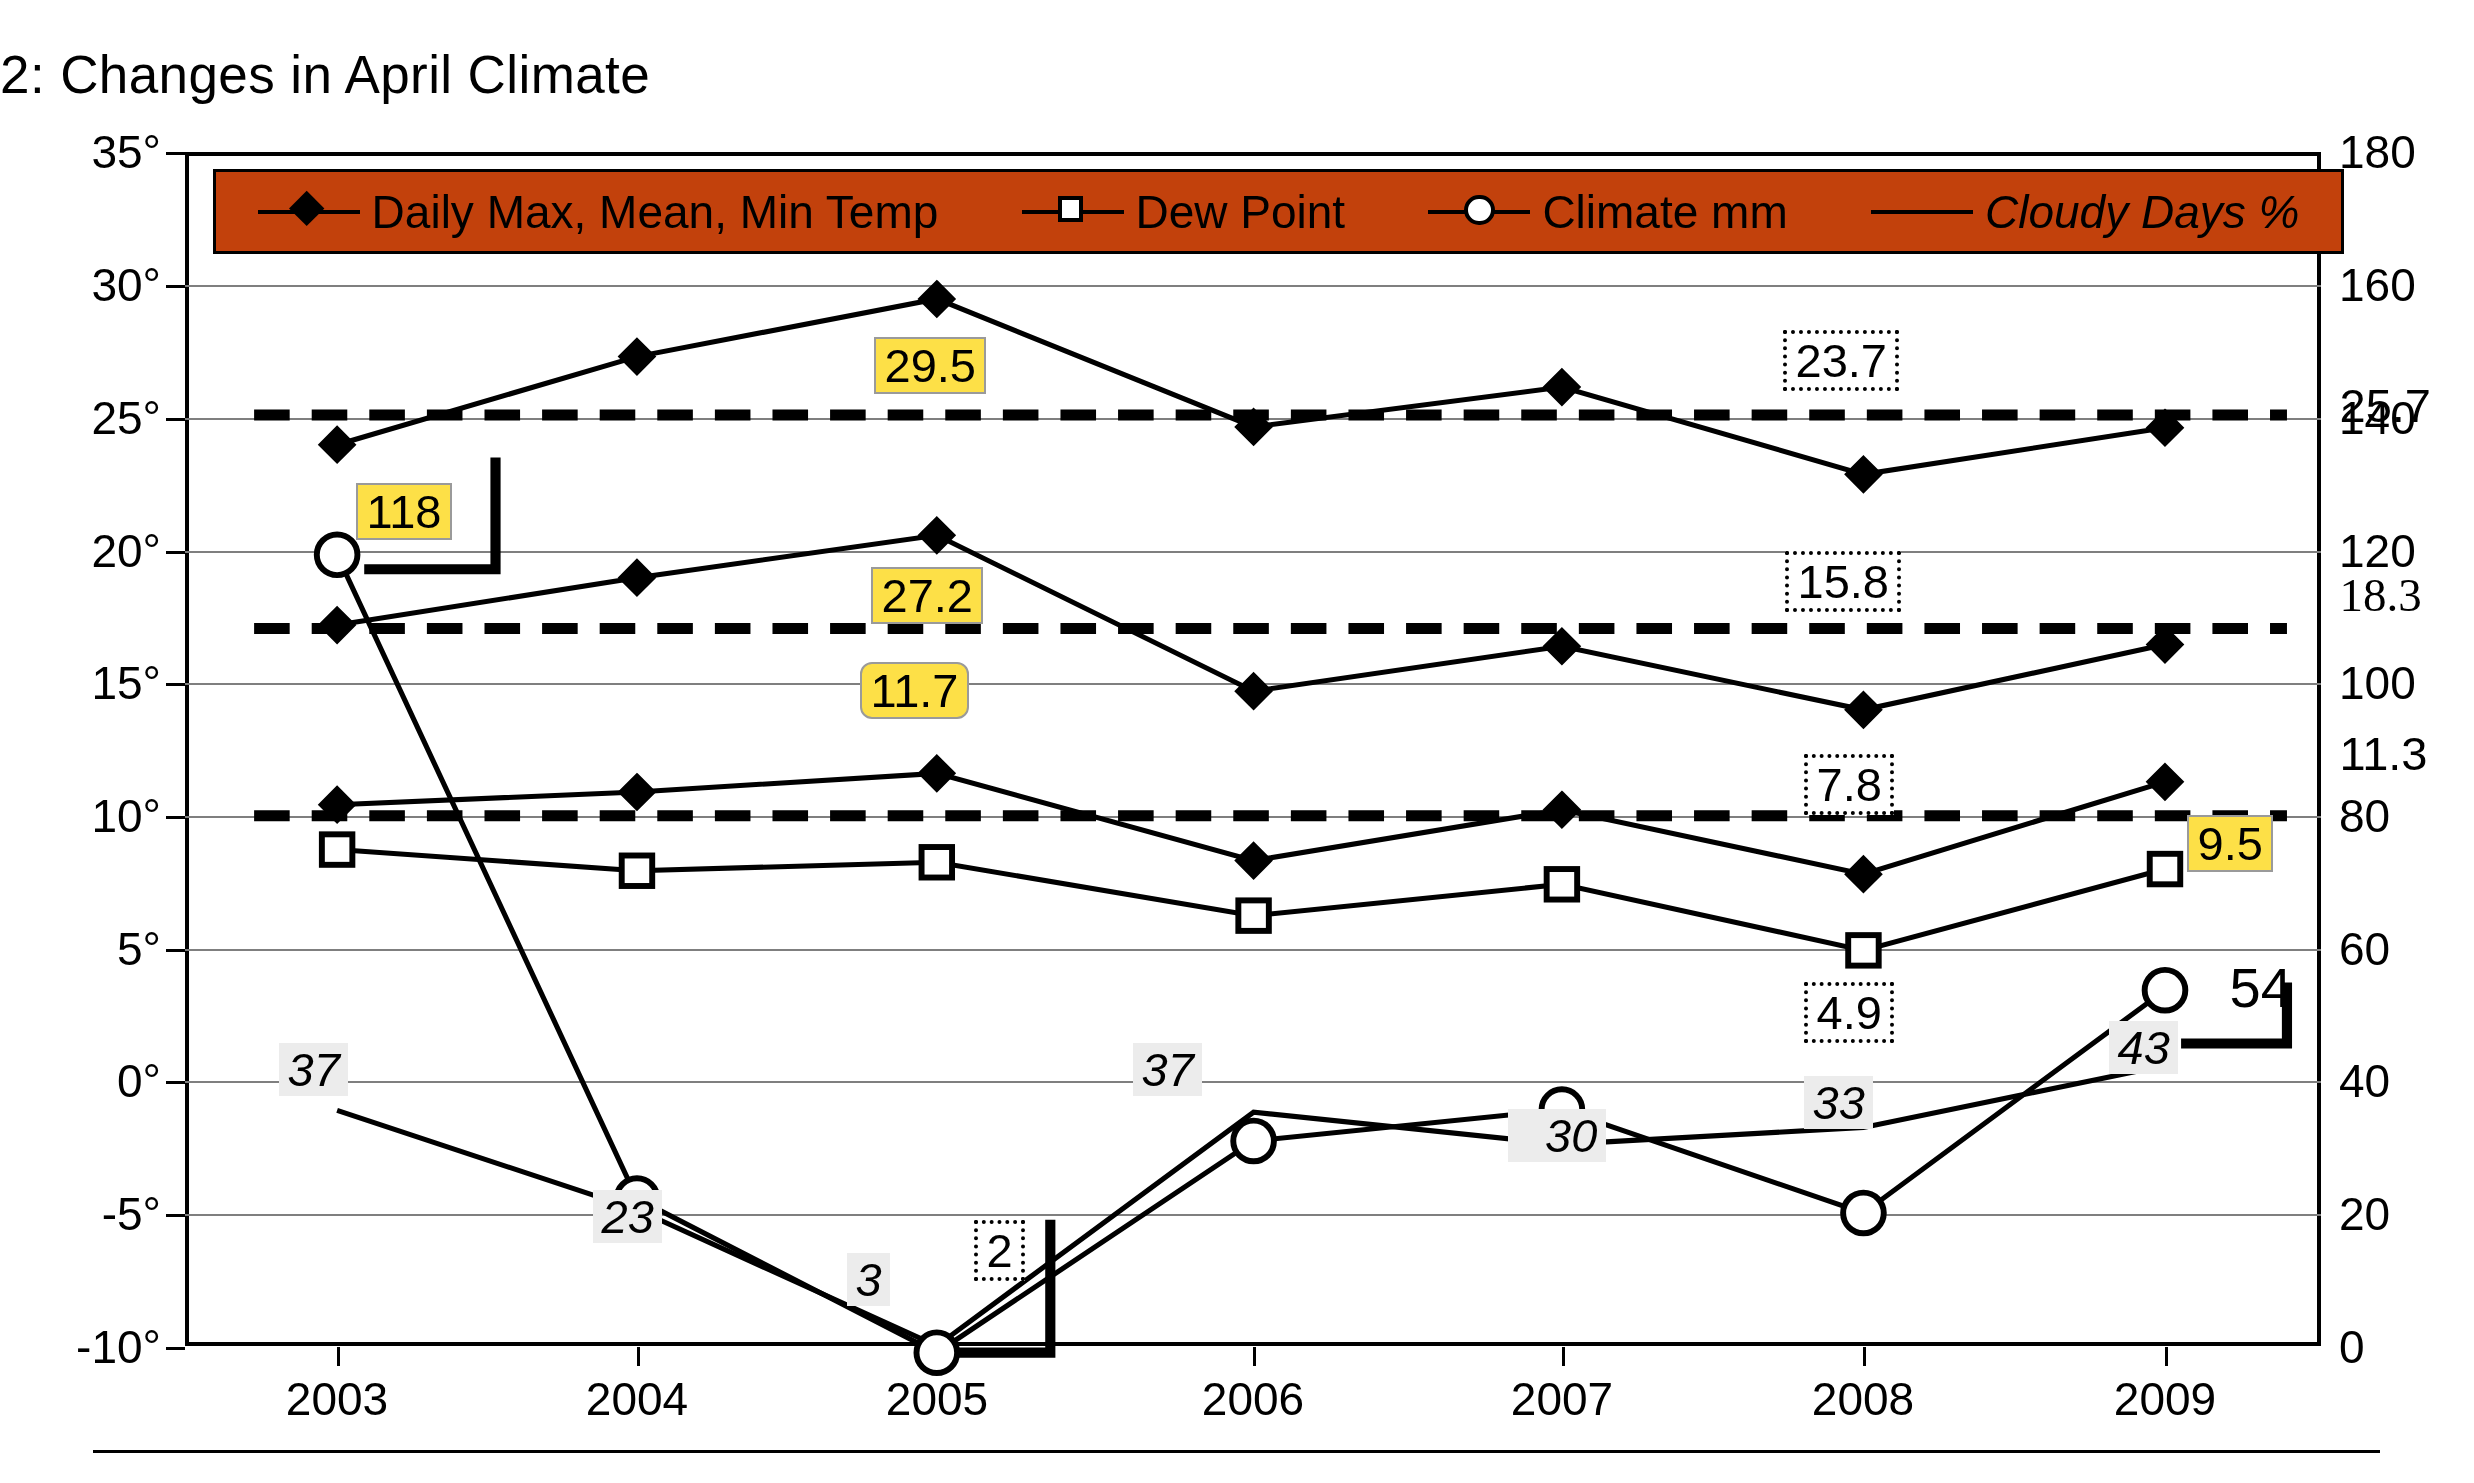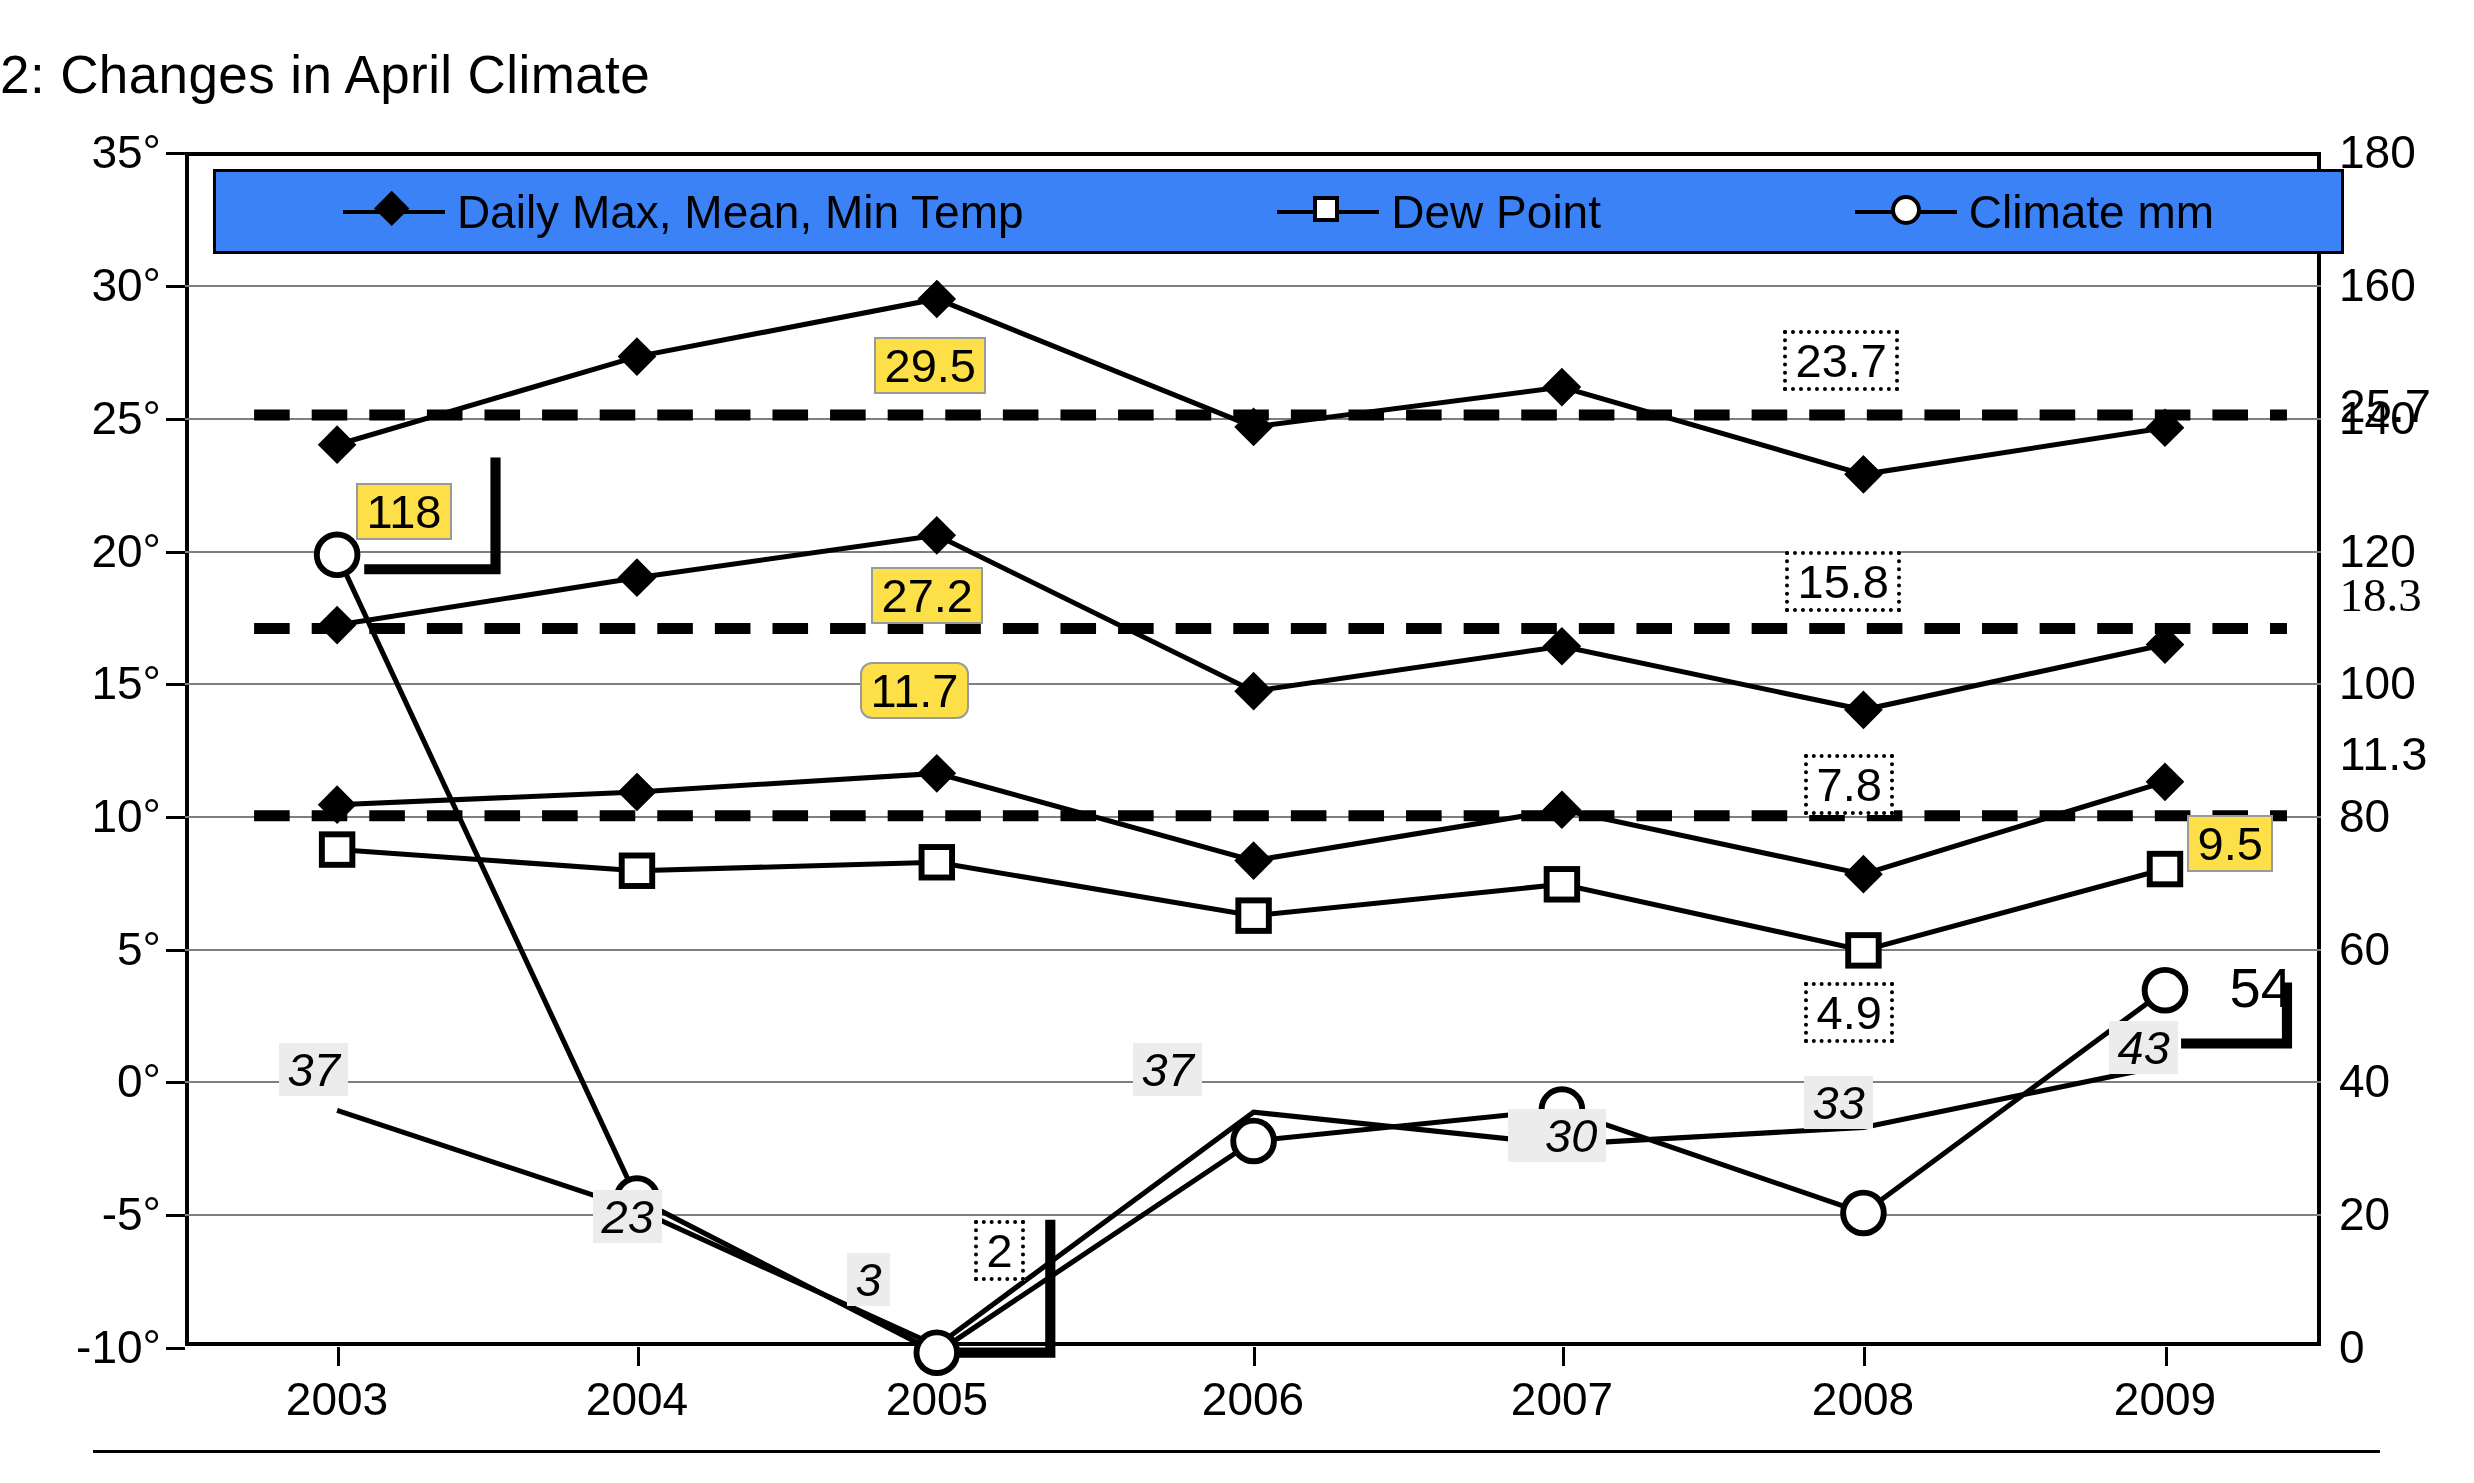--- a/index.html
+++ b/index.html
@@ -91,21 +91,21 @@
     width: 0;
     border-left: 3.4px solid #000;
   }
   
   .legend {
     position: absolute;
     left: 213px;
     top: 169px;
     width: 2131px;
     height: 85px;
-    background: #3b82f6;
+    background: #c2410c;
     border: 3.4px solid #000;
     box-sizing: border-box;
     display: flex;
     align-items: center;
     justify-content: space-around;
     font-size: 46px;
   }
   .legend-item {
     display: flex;
     align-items: center;
@@ -340,20 +340,26 @@
       </span>
       <span class="legend-label">Dew Point</span>
     </div>
     <div class="legend-item">
       <span class="legend-sample">
         <span class="line"></span>
           <span class="circle"></span>
       </span>
       <span class="legend-label">Climate mm</span>
     </div>
+    <div class="legend-item">
+      <span class="legend-sample">
+        <span class="line"></span>
+      </span>
+      <span class="legend-label italic">Cloudy Days %</span>
+    </div>
   </div>
 
   <div class="lbl boxed" style="left:874px; top:337px;">29.5</div>
   <div class="lbl dashed" style="left:1783px; top:330px;">23.7</div>
   <div class="lbl plain" style="left:2331px; top:379px;">25.7</div>
 
   <div class="lbl boxed" style="left:356px;  top:483px;">118</div>
 
   <div class="lbl boxed" style="left:871px; top:567px;">27.2</div>
   <div class="lbl dashed" style="left:1785px; top:551px;">15.8</div>

